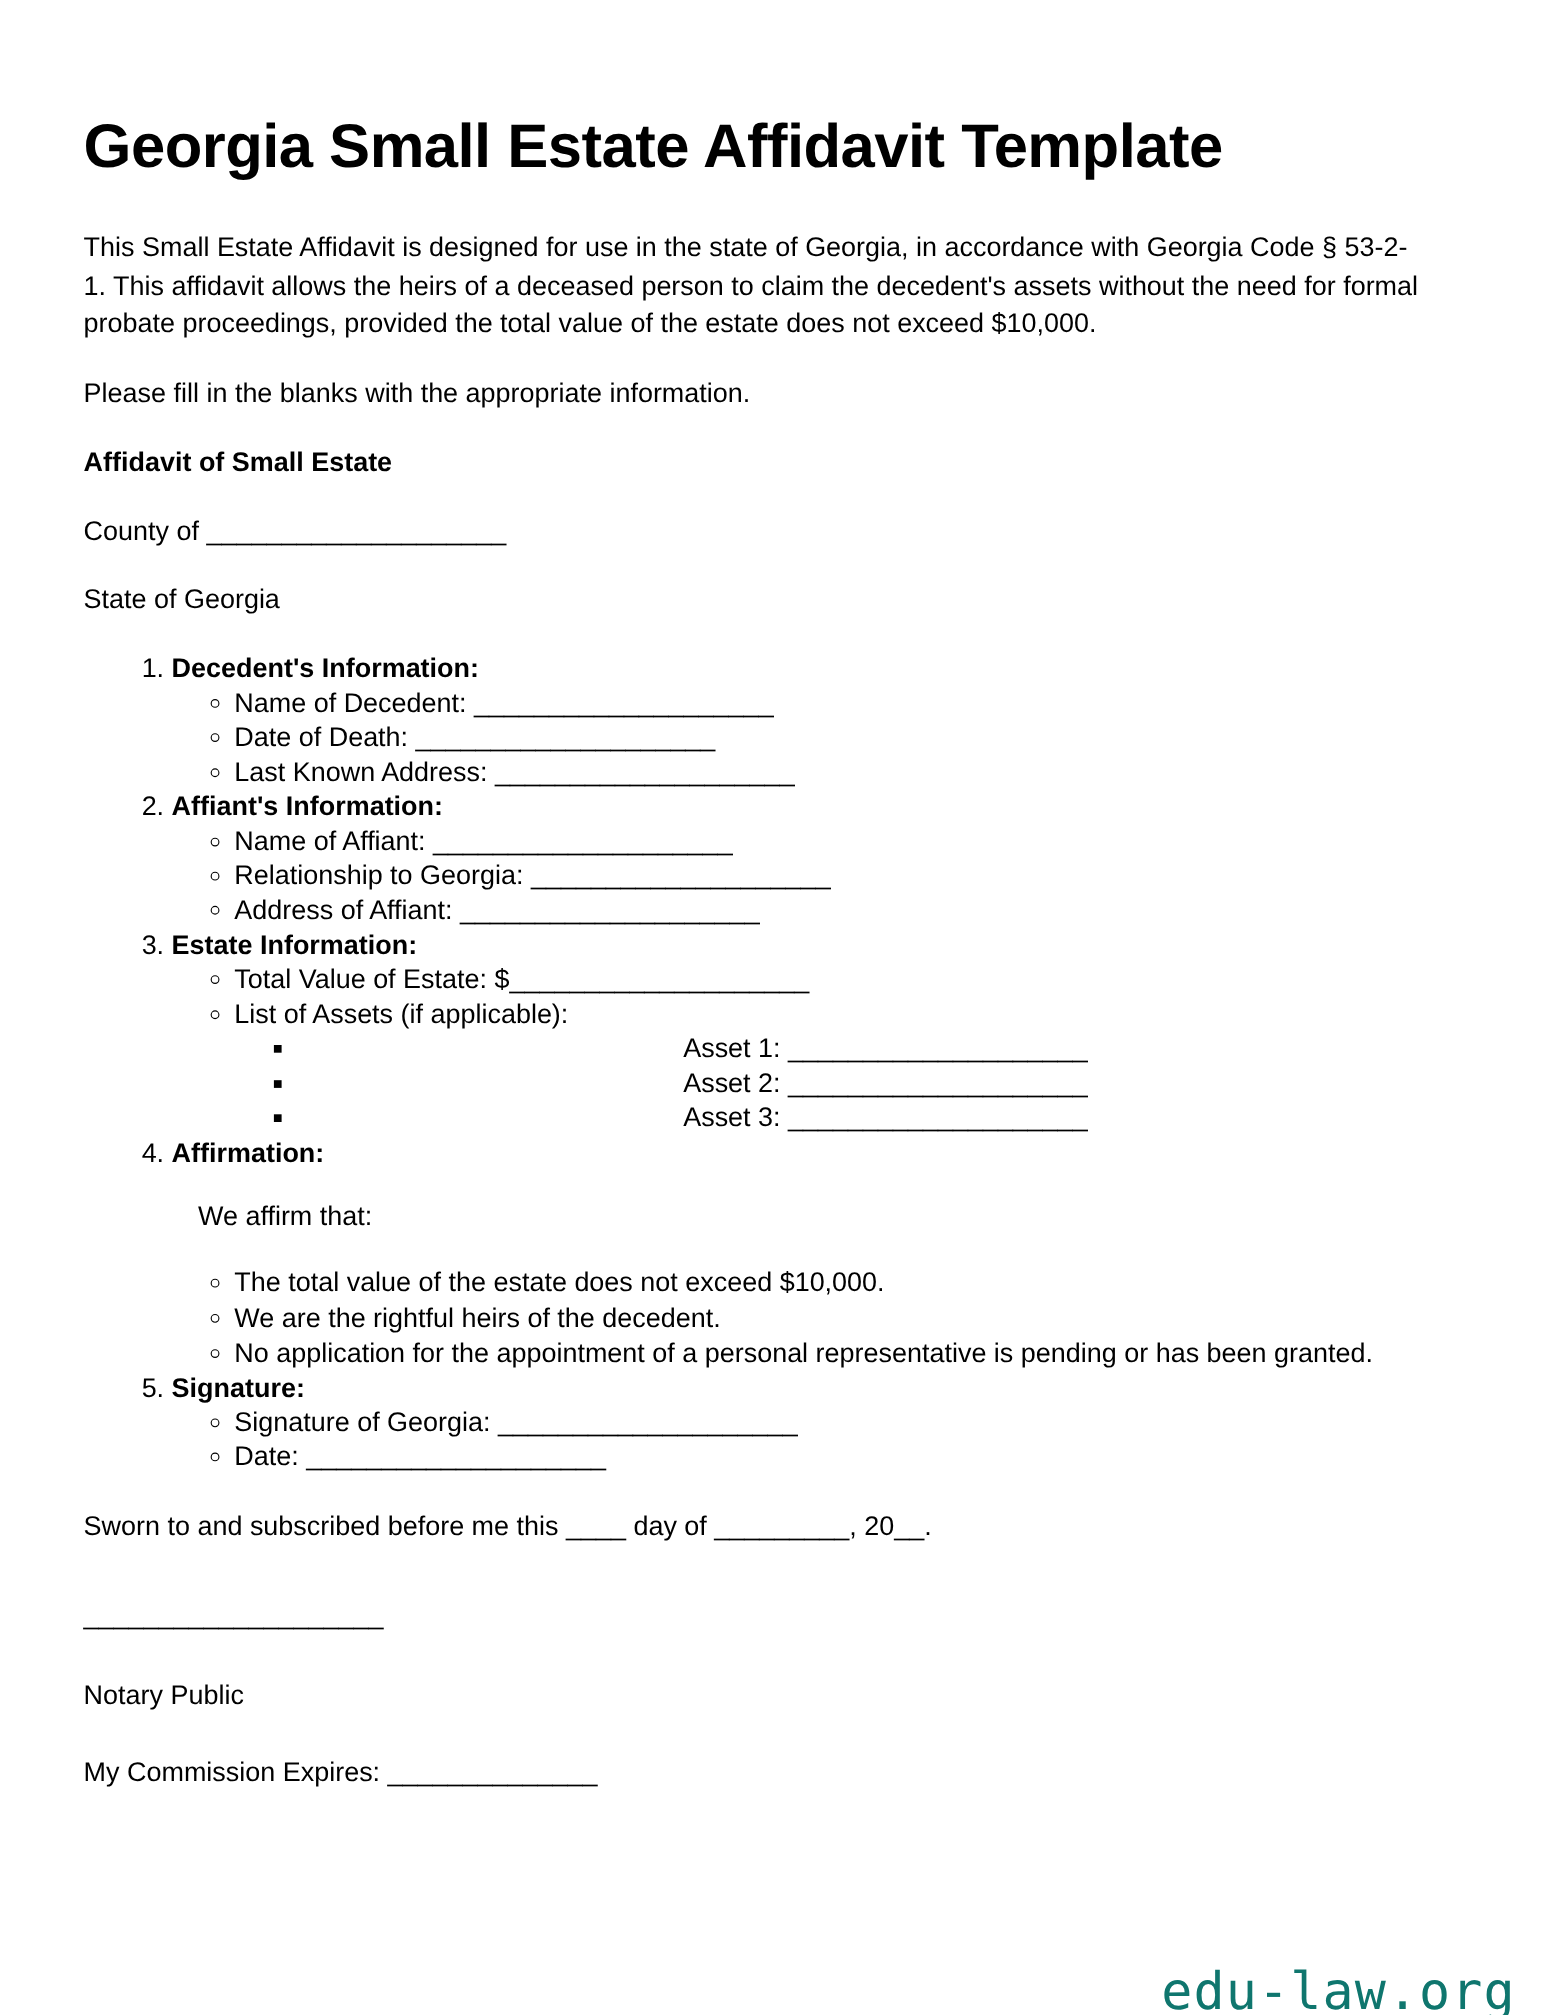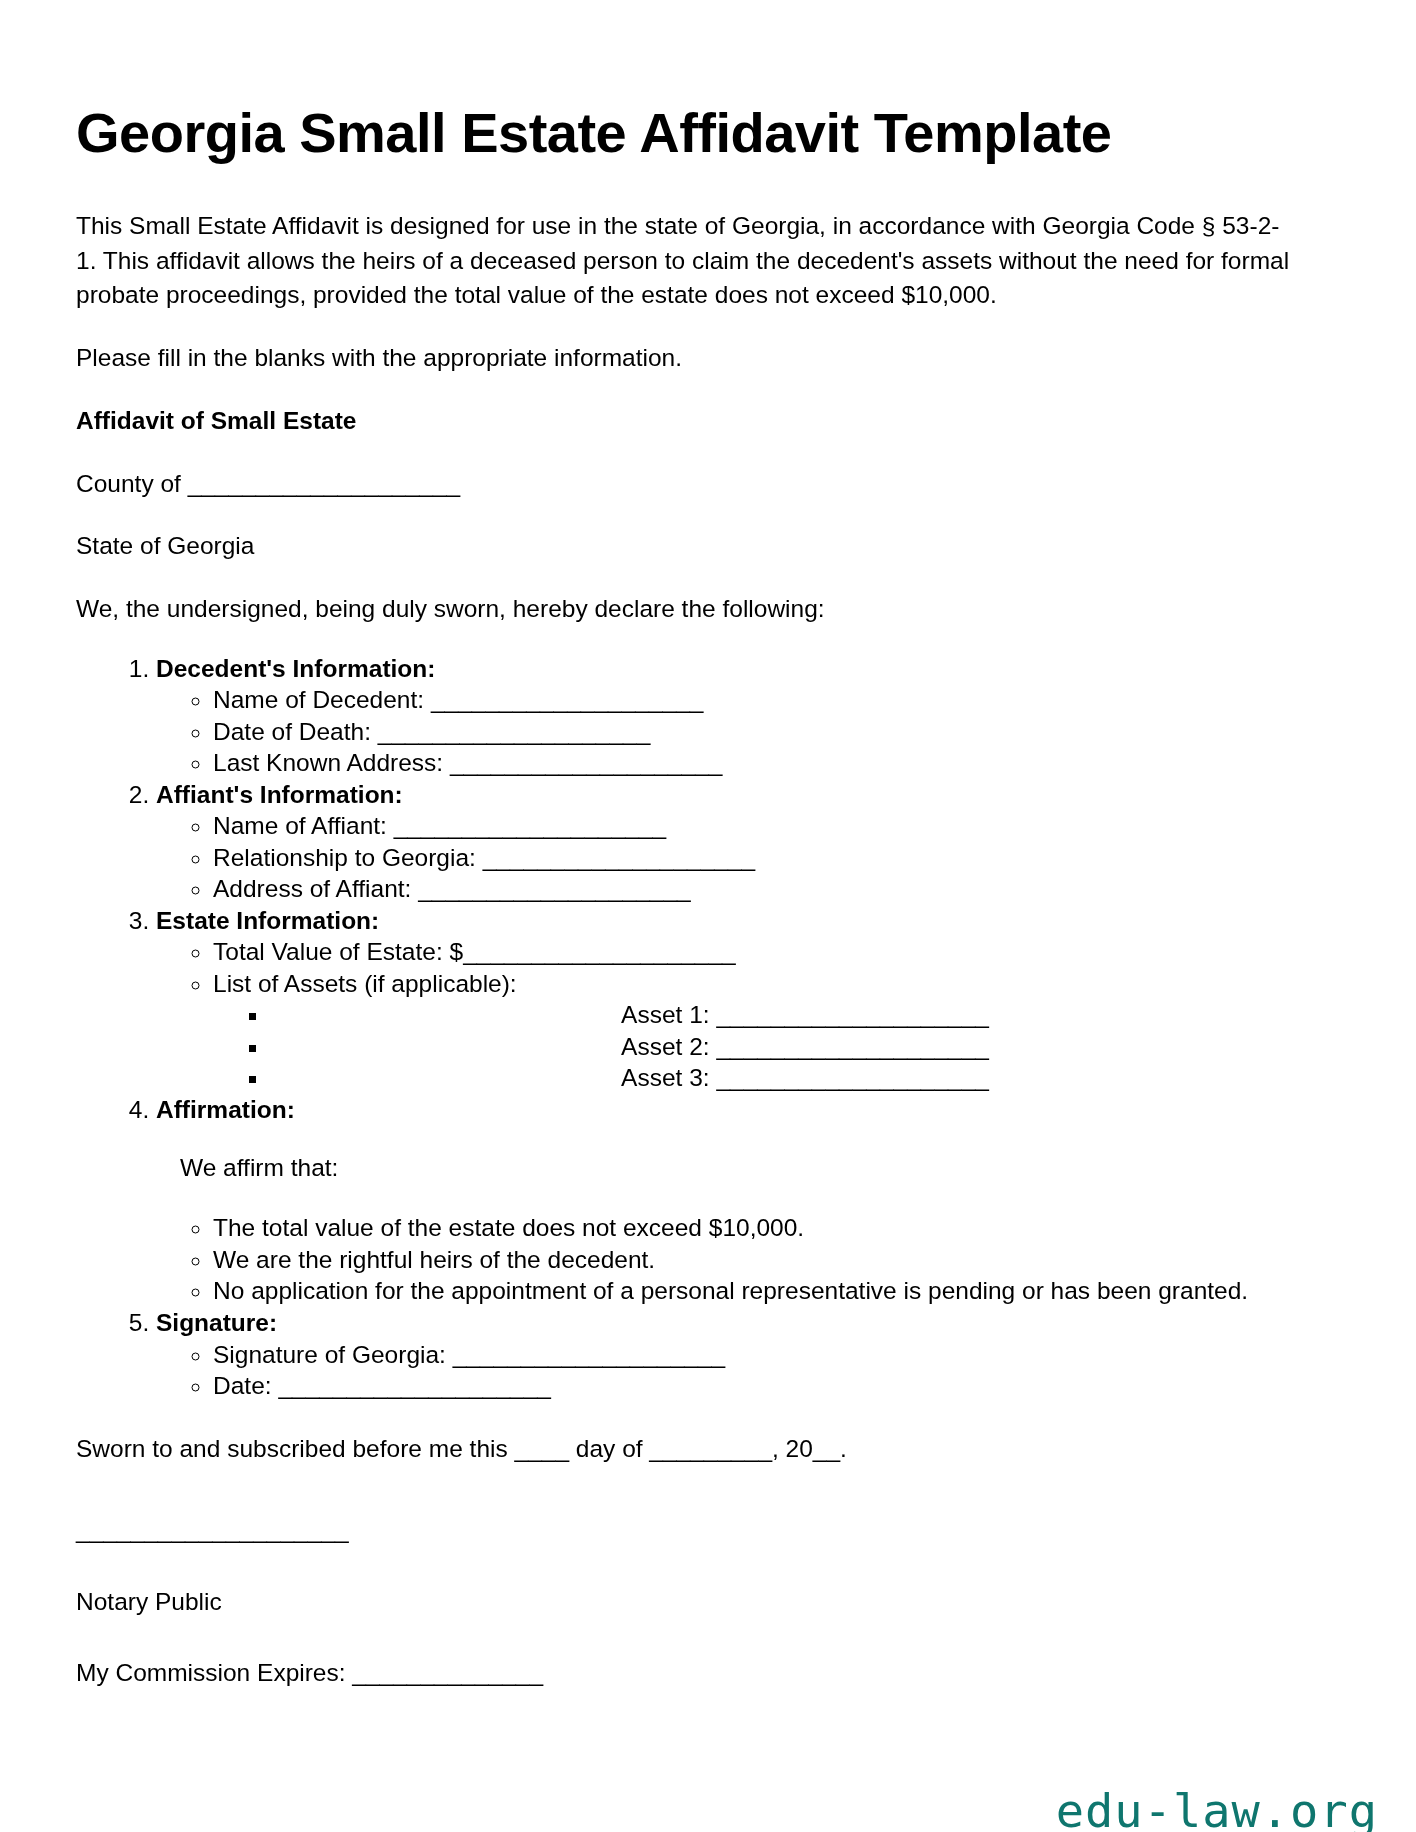--- a/index.html
+++ b/index.html
@@ -153,21 +153,20 @@
   <p class="para">Please fill in the blanks with the appropriate information.</p>
 
   <p class="section-heading">Affidavit of Small Estate</p>
 
   <p class="para">
     <span>County of </span><span class="blank">____________________</span>
   </p>
 
   <p class="para">State of Georgia</p>
 
-  <p class="para para-tight">We, the undersigned, being duly sworn, hereby declare the following:</p>
 
   <ol class="main-list">
 
     <li>
       <span class="item-title">Decedent's Information:</span>
       <ul class="sub-list">
         <li>
           <span>Name of Decedent: </span><span class="blank">____________________</span>
         </li>
         <li>

